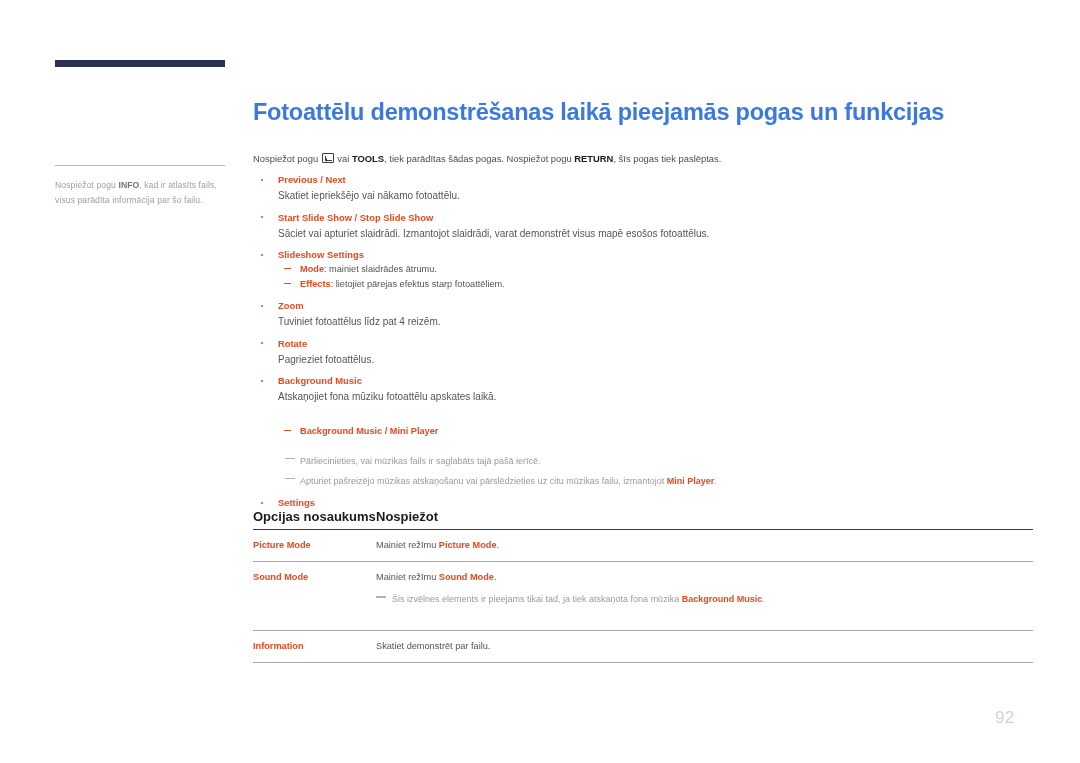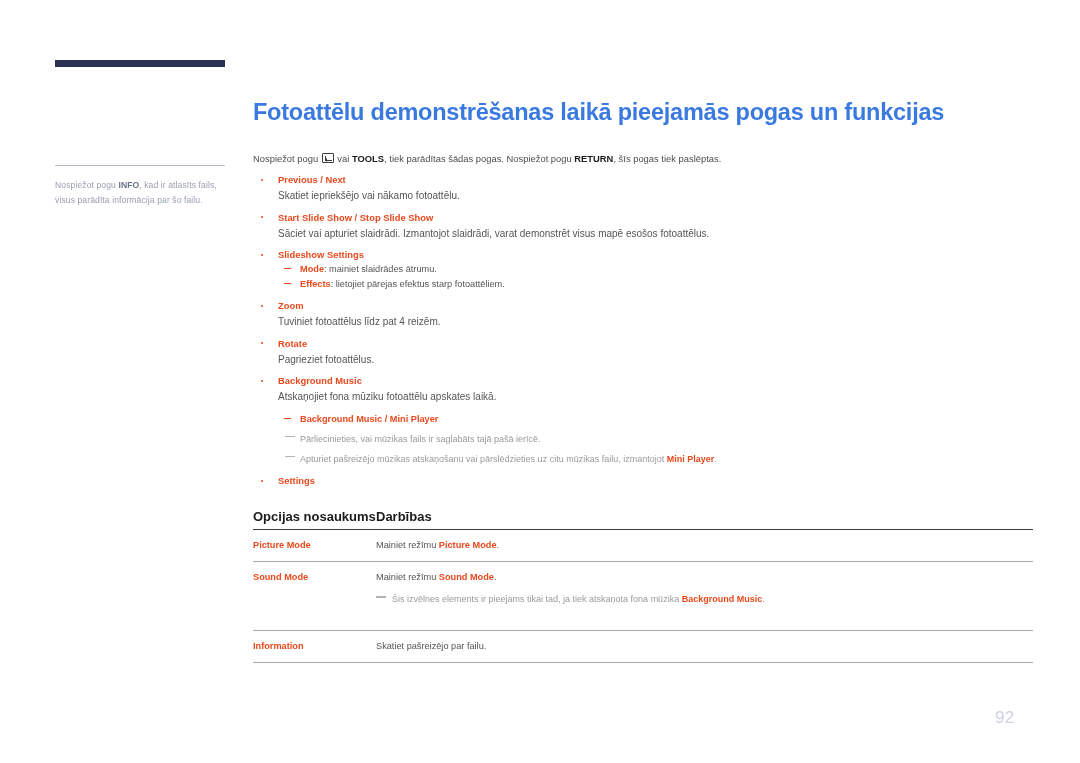--- a/index.html
+++ b/index.html
@@ -313,24 +313,24 @@
       <div class="b-desc">Pagrieziet fotoattēlus.</div>
     </div>
     <div class="b-gap"></div>
 
     <div class="b-item">
       <div class="b-head">
         <span class="dot"></span>
         <span>Background Music</span>
       </div>
       <div class="b-desc">Atskaņojiet fona mūziku fotoattēlu apskates laikā.</div>
-      <div class="sub-item" style="margin-top:8px">
+      <div class="sub-item" style="margin-top:20px">
         <span class="dash"></span><b>Background Music / Mini Player</b><span></span>
       </div>
-      <div class="note-line" style="margin-top:6px">
+      <div class="note-line" style="margin-top:16px">
         <span class="emdash"></span><span>Pārliecinieties, vai mūzikas fails ir saglabāts tajā pašā ierīcē.</span>
       </div>
       <div class="note-line" style="margin-top:6px">
         <span class="emdash"></span><span>Apturiet pašreizējo mūzikas atskaņošanu vai pārslēdzieties uz citu mūzikas failu, izmantojot </span><b>Mini Player</b><span>.</span>
       </div>
     </div>
     <div class="b-gap"></div>
 
     <div class="b-item">
       <div class="b-head">
@@ -338,21 +338,21 @@
         <span>Settings</span>
       </div>
     </div>
 
   </div>
 
   <table class="tbl">
     <tbody>
         <tr>
       <td class="th col1 head-row">Opcijas nosaukums</td>
-      <td class="th head-row">Darbības</td>
+      <td class="th head-row">Nospiežot</td>
     </tr>
 
     <tr class="rowline">
       <td class="opt">Picture Mode</td>
       <td>
         <span>Mainiet režīmu </span><b>Picture Mode</b><span>.</span>
       </td>
     </tr>
 
     <tr>
@@ -366,21 +366,21 @@
       <td class="nopad">
         <div class="subnote">
           <span class="emdash"></span><span>Šis izvēlnes elements ir pieejams tikai tad, ja tiek atskaņota fona mūzika </span><b>Background Music</b><span>.</span>
         </div>
       </td>
     </tr>
 
     <tr class="rowline">
       <td class="opt">Information</td>
       <td>
-        <span>Skatiet pašreizējo par failu.</span><b></b><span></span>
+        <span>Skatiet demonstrēt par failu.</span><b></b><span></span>
       </td>
     </tr>
   </tbody>
     </table>
 
 </div>
 
 <div class="page-num">92</div>
 
 </body></html>

